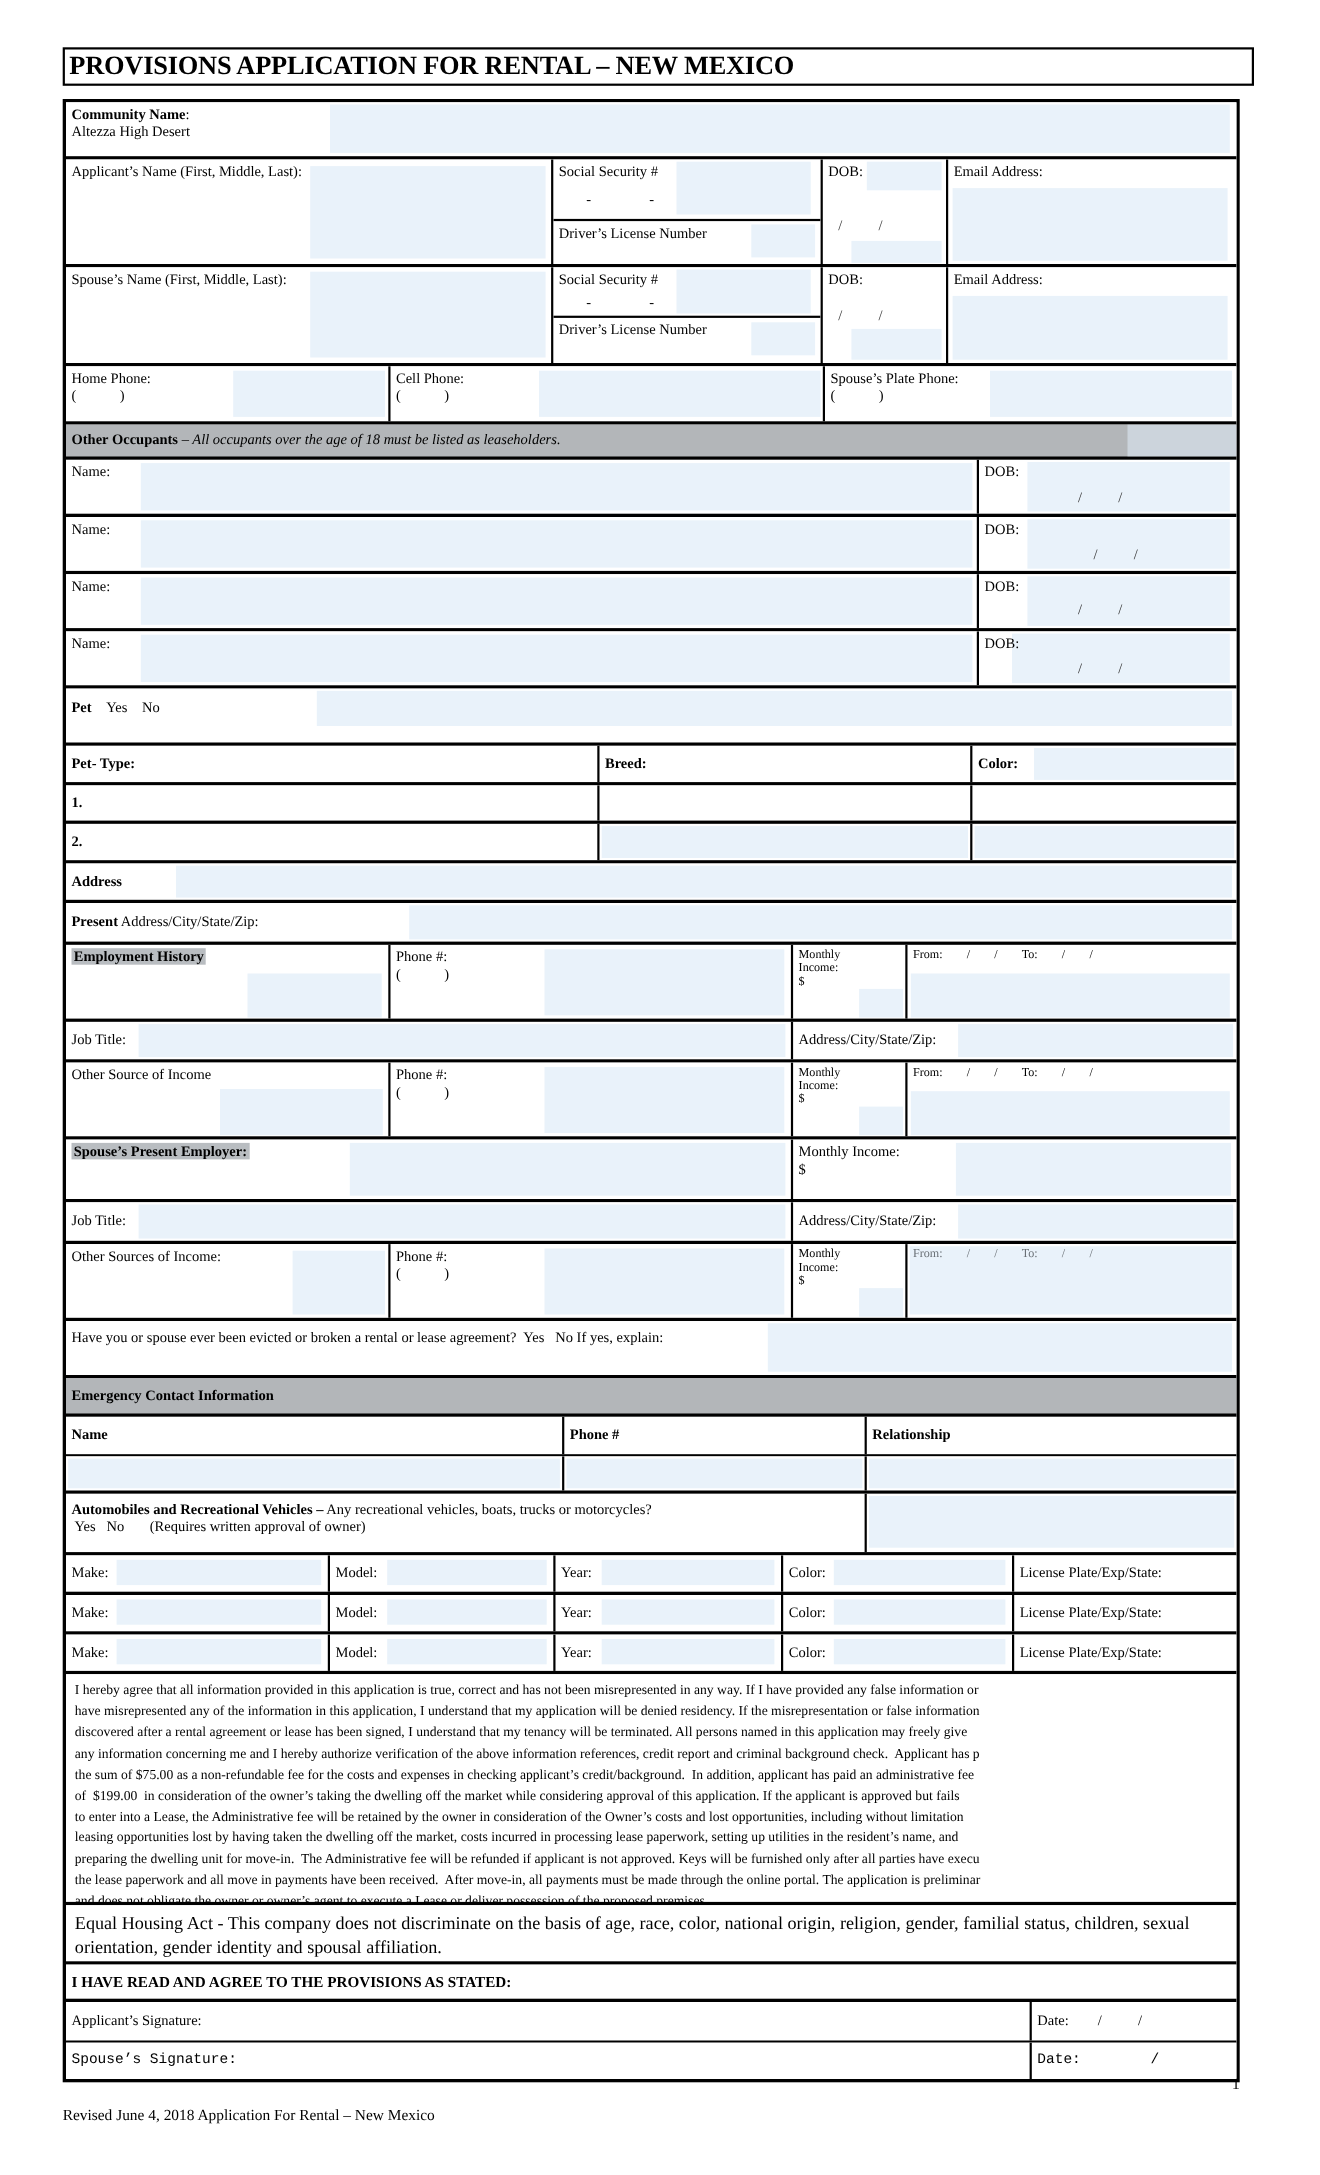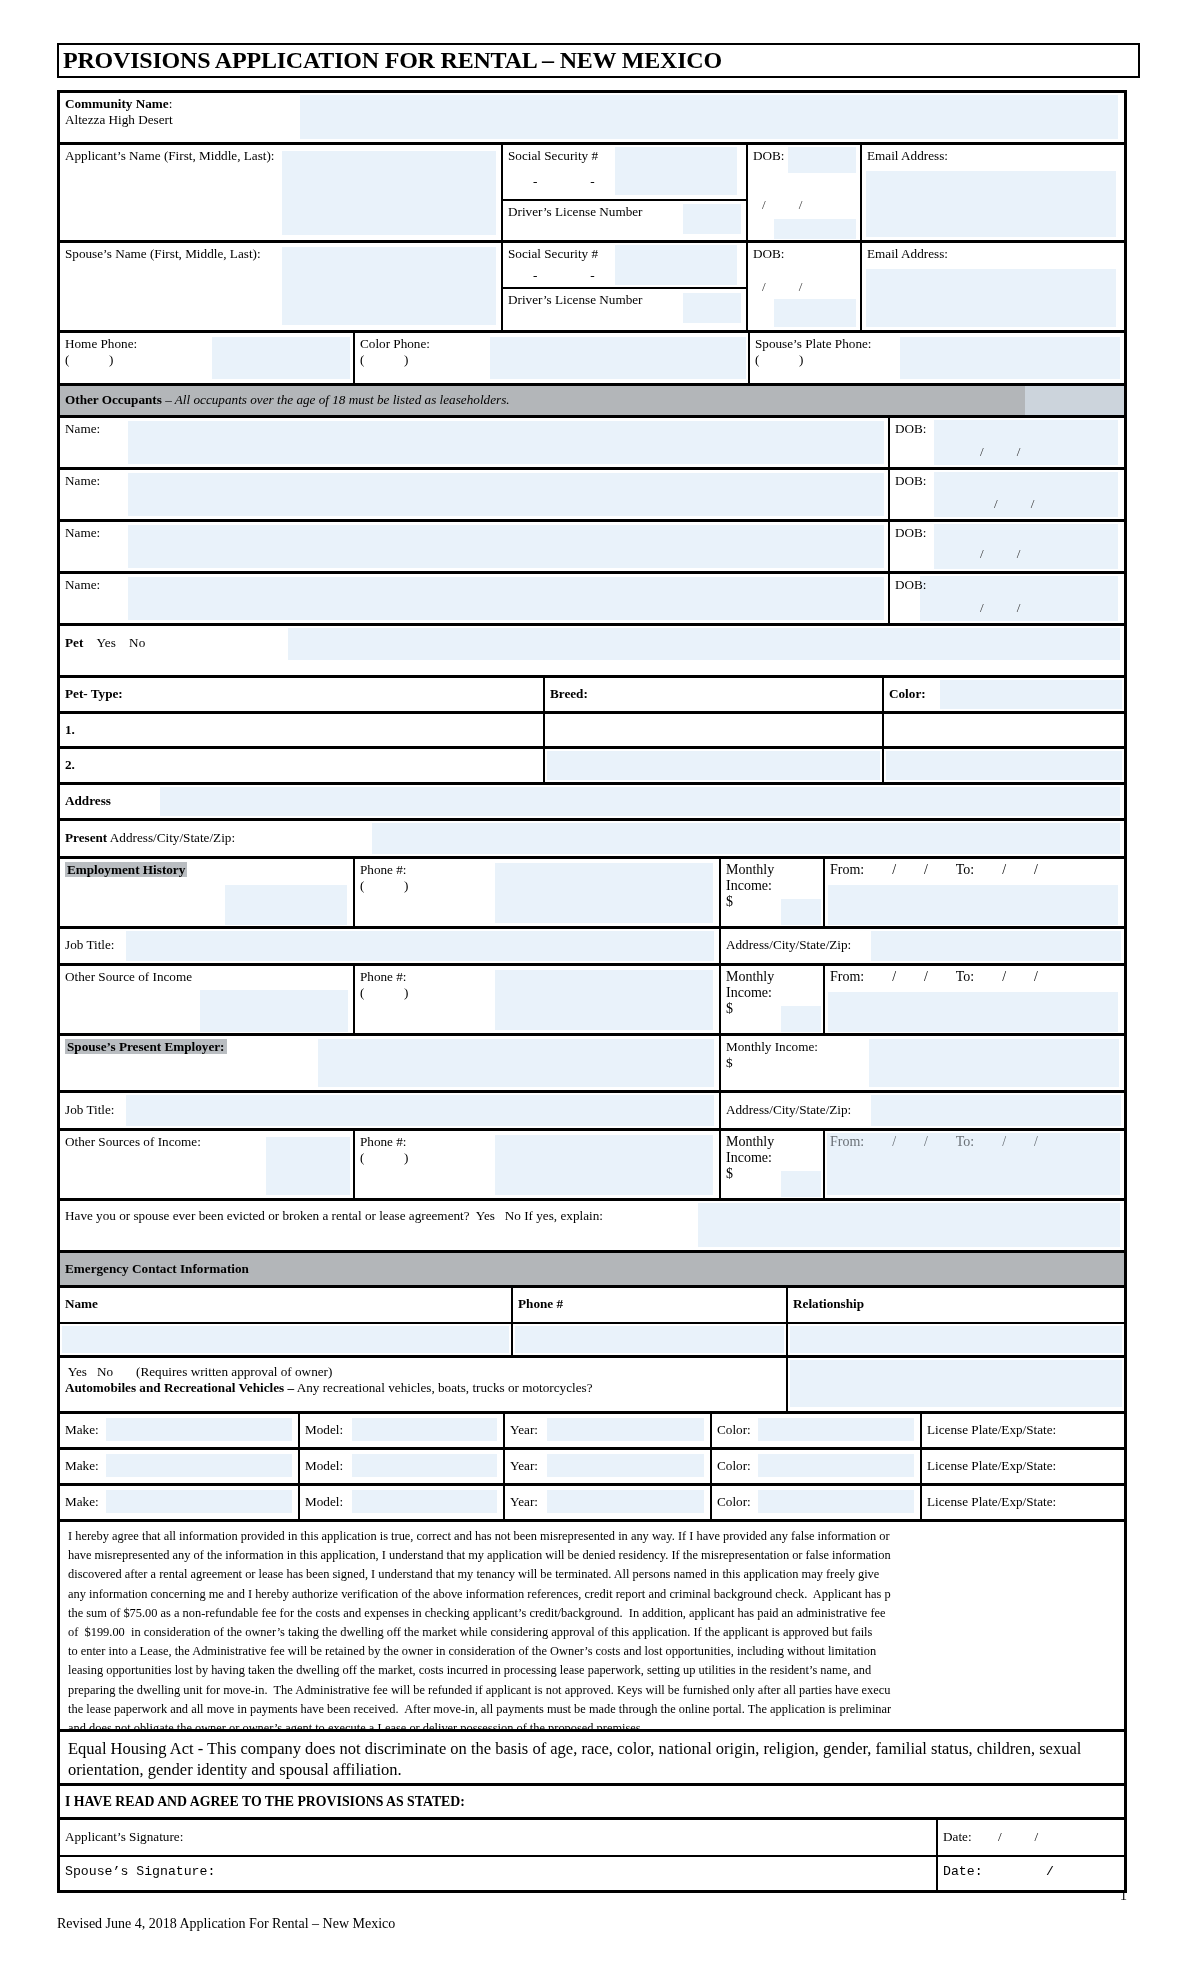--- a/index.html
+++ b/index.html
@@ -18,21 +18,21 @@
   .c{position:relative;border-right:2px solid #000;box-sizing:border-box;
         padding:3px 5px;overflow:hidden;}
   .c:last-child{border-right:none;}
   .c span, .c .txt{position:relative;z-index:1;}
   .b{font-weight:bold;}
   .i{font-style:italic;}
   .pre{white-space:pre;}
   .f{position:absolute;background:#e9f2fa;z-index:0;}
   .band{background:#b3b6b9;}
   .hl{background:#b9bdc1;padding:0 2px;}
-  .small{font-size:14px;}
+  .small{font-size:11px;}
   .slash{color:#333;}
   .gray{color:#6a7076;}
   .subrow{border-bottom:2px solid #000;position:relative;box-sizing:border-box;overflow:hidden;padding:3px 5px;}
   .subrow2{position:relative;box-sizing:border-box;overflow:hidden;padding:3px 5px;}
   .legal{white-space:pre;overflow:hidden;font-size:12.4px;line-height:19.2px;padding:5px 8px;}
   .eq{font-size:16.5px;line-height:21px;padding:6px 8px 0 8px;}
   .center{}
   .footer{position:absolute;left:57px;top:1916px;font-size:14px;}
   .pageno{position:absolute;left:57px;top:1888px;width:1070px;text-align:right;font-size:14px;}
 </style>
@@ -111,21 +111,21 @@
     </div>
 
     <div class="row" style="height:53px">
       <div class="c" style="flex:0 0 295px">
         <div class="f" style="left:152px;top:4px;width:138px;height:42px"></div>
         <div class="txt">Home Phone:</div>
         <div class="txt pre">(            )</div>
       </div>
       <div class="c" style="flex:0 0 395px">
         <div class="f" style="left:135px;top:4px;width:256px;height:42px"></div>
-        <div class="txt">Color Phone:</div>
+        <div class="txt">Cell Phone:</div>
         <div class="txt pre">(            )</div>
       </div>
       <div class="c" style="flex:0 0 374px">
         <div class="f" style="left:150px;top:4px;width:220px;height:42px"></div>
         <div class="txt">Spouse’s Plate Phone:</div>
         <div class="txt pre">(            )</div>
       </div>
     </div>
 
     <div class="row band" style="height:32px">
@@ -368,22 +368,22 @@
       <div class="c" style="flex:0 0 275px">
         <div class="f" style="left:2px;top:2px;right:2px;bottom:2px"></div>
       </div>
       <div class="c" style="flex:0 0 336px">
         <div class="f" style="left:2px;top:2px;right:2px;bottom:2px"></div>
       </div>
     </div>
 
     <div class="row" style="height:56px">
       <div class="c" style="flex:0 0 728px;padding-top:6px">
+        <div class="txt"><span class="b">Automobiles and Recreational Vehicles –</span><span> Any recreational vehicles, boats, trucks or motorcycles?</span></div>
         <div class="txt pre"> Yes   No       (Requires written approval of owner)</div>
-        <div class="txt"><span class="b">Automobiles and Recreational Vehicles –</span><span> Any recreational vehicles, boats, trucks or motorcycles?</span></div>
       </div>
       <div class="c" style="flex:0 0 336px">
         <div class="f" style="left:2px;top:2px;right:2px;bottom:4px"></div>
       </div>
     </div>
 
     <div class="row" style="height:36px">
       <div class="c" style="flex:0 0 240px;padding-top:8px">
         <div class="f" style="left:46px;top:4px;right:6px;bottom:6px"></div>
         <span>Make:</span>

